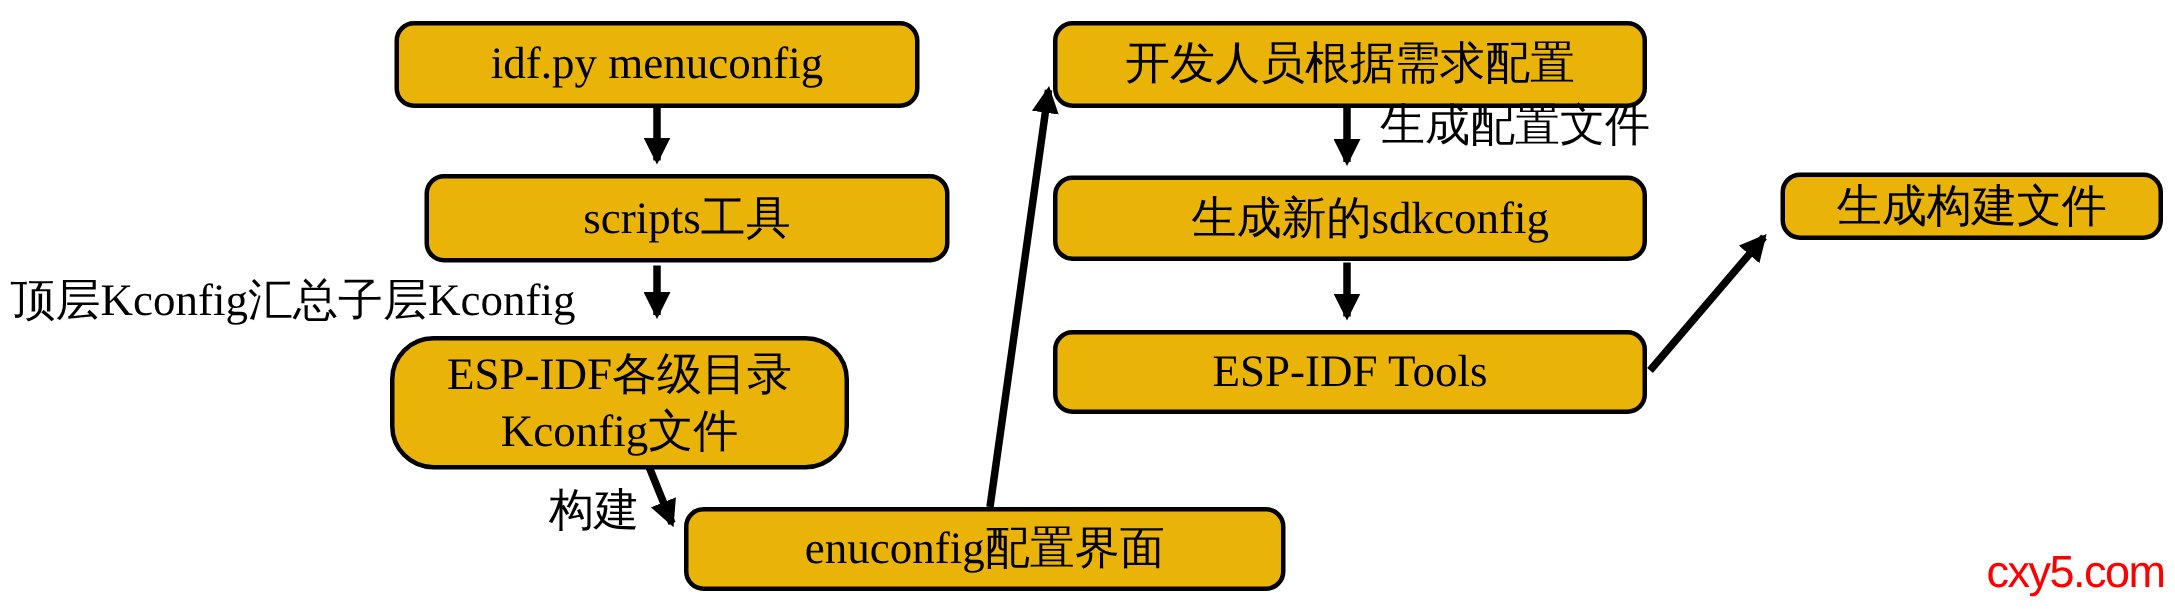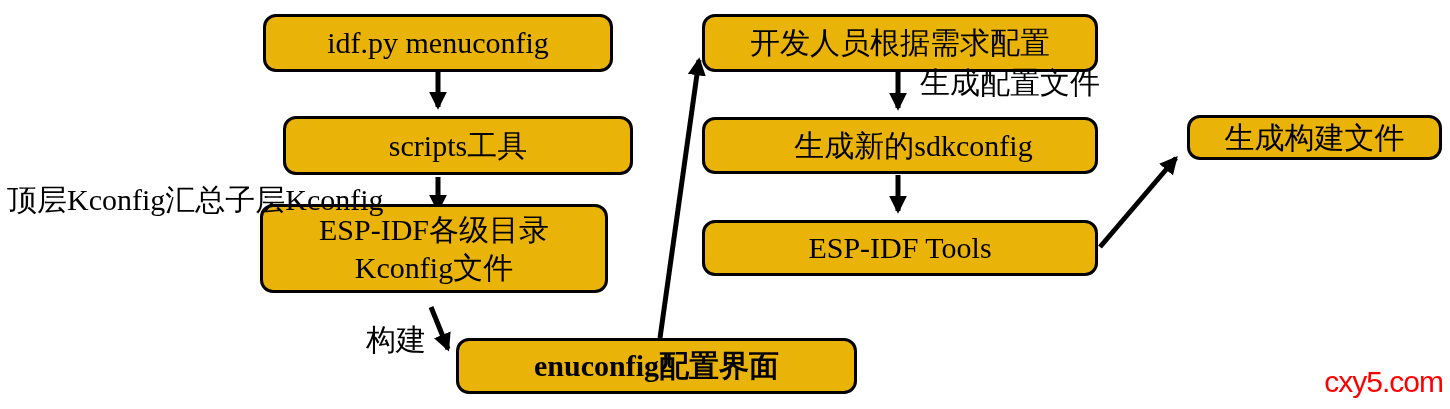--- a/index.html
+++ b/index.html
@@ -65,24 +65,24 @@
     <line x1="660" y1="338" x2="699" y2="60" stroke="#000000" stroke-width="5" marker-end="url(#ah)"></line>
     <line x1="898" y1="72" x2="898" y2="108" stroke="#000000" stroke-width="5" marker-end="url(#ah)"></line>
     <line x1="898" y1="175" x2="898" y2="211" stroke="#000000" stroke-width="5" marker-end="url(#ah)"></line>
     <line x1="1100" y1="247" x2="1176" y2="158" stroke="#000000" stroke-width="5" marker-end="url(#ah)"></line>
   </svg>
 
   <div class="box" style="left:263px; top:14px;  width:350px; height:58px;">idf.py menuconfig</div>
 
   <div class="box" style="left:263px; top:116px; width:350px; height:59px;margin-left:20px;">scripts工具</div>
 
-  <div class="box" style="left:260px; top:204px; width:348px; height:89px;">ESP-IDF各级目录
+  <div class="box" style="left:260px; top:224px; width:306px; height:89px;border-radius:29px;">ESP-IDF各级目录
 Kconfig文件</div>
 
-  <div class="box" style="left:456px; top:338px; width:401px; height:56px;font-weight:bold;">enuconfig配置界面</div>
+  <div class="box" style="left:456px; top:338px; width:401px; height:56px;">enuconfig配置界面</div>
 
   <div class="box" style="left:702px; top:14px;  width:396px; height:58px;">开发人员根据需求配置</div>
 
   <div class="box" style="left:702px; top:117px; width:396px; height:57px;padding-left:27px;">生成新的sdkconfig</div>
 
   <div class="box" style="left:702px; top:220px; width:396px; height:56px;">ESP-IDF Tools</div>
 
   <div class="box" style="left:1187px; top:115px; width:255px; height:45px;">生成构建文件</div>
 
   <div class="edge-label" style="left:366px; top:320px;">构建</div>

